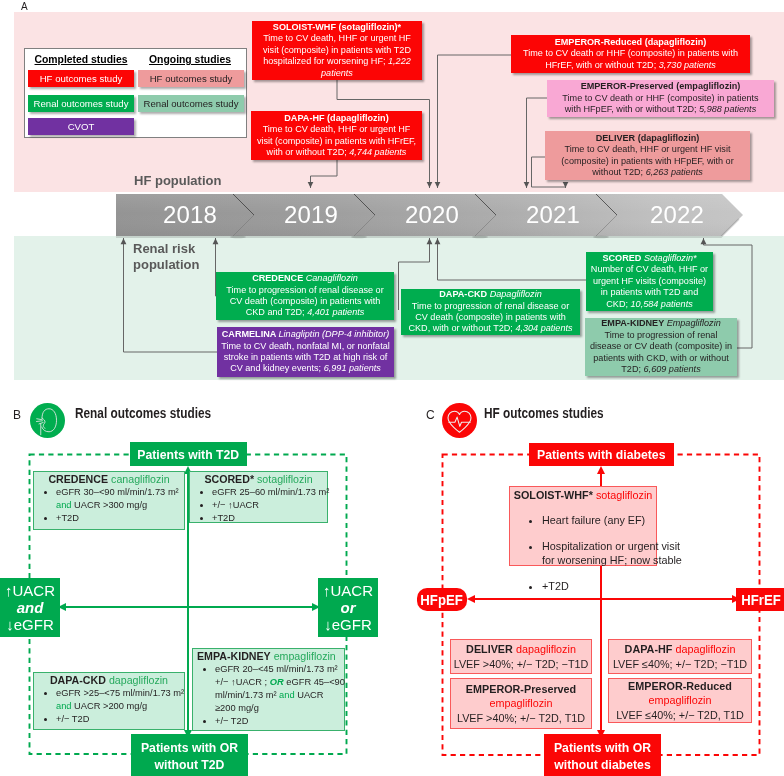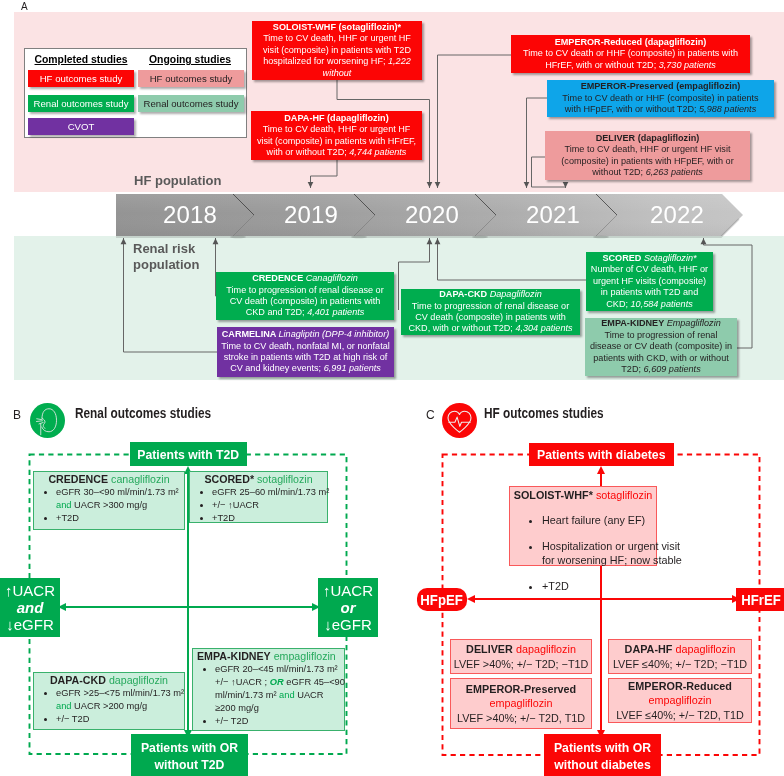--- a/index.html
+++ b/index.html
@@ -137,39 +137,39 @@
     <path d="M737,348 L752,348 L752,245 L703.5,245 L703.5,238" marker-end="url(#arrU)"></path>
   </g>
 </svg>
 <div id="aboxes">
 <div class="abox" style="left:252px;top:21px;width:170px;height:59px;background:#fc0505;color:#fff;">
 <div class="abox-in">
 <div class="abox-ttl"><b>SOLOIST-WHF (sotagliflozin)*</b></div>
 <div class="abox-ln">Time to CV death, HHF or urgent HF</div>
 <div class="abox-ln">visit (composite) in patients with T2D</div>
 <div class="abox-ln"><span>hospitalized for worsening HF; </span><i>1,222</i></div>
-<div class="abox-ln"><span></span><i>without</i></div>
+<div class="abox-ln"><span></span><i>patients</i></div>
 </div>
     </div>
 <div class="abox" style="left:251px;top:111px;width:171px;height:49px;background:#fc0505;color:#fff;">
 <div class="abox-in">
 <div class="abox-ttl"><b>DAPA-HF (dapagliflozin)</b></div>
 <div class="abox-ln">Time to CV death, HHF or urgent HF</div>
 <div class="abox-ln">visit (composite) in patients with HFrEF,</div>
 <div class="abox-ln"><span>with or without T2D; </span><i>4,744 patients</i></div>
 </div>
     </div>
 <div class="abox" style="left:511px;top:35px;width:239px;height:38px;background:#fc0505;color:#fff;">
 <div class="abox-in">
 <div class="abox-ttl"><b>EMPEROR-Reduced (dapagliflozin)</b></div>
 <div class="abox-ln">Time to CV death or HHF (composite) in patients with</div>
 <div class="abox-ln"><span>HFrEF, with or without T2D; </span><i>3,730 patients</i></div>
 </div>
     </div>
-<div class="abox" style="left:547px;top:80px;width:227px;height:37px;background:#0ea5e9;color:#231f20;">
+<div class="abox" style="left:547px;top:80px;width:227px;height:37px;background:#f9a8d4;color:#231f20;">
 <div class="abox-in">
 <div class="abox-ttl"><b>EMPEROR-Preserved (empagliflozin)</b></div>
 <div class="abox-ln">Time to CV death or HHF (composite) in patients</div>
 <div class="abox-ln"><span>with HFpEF, with or without T2D; </span><i>5,988 patients</i></div>
 </div>
     </div>
 <div class="abox" style="left:545px;top:131px;width:205px;height:49px;background:#ee9b9c;color:#231f20;">
 <div class="abox-in">
 <div class="abox-ttl"><b>DELIVER (dapagliflozin)</b></div>
 <div class="abox-ln">Time to CV death, HHF or urgent HF visit</div>

